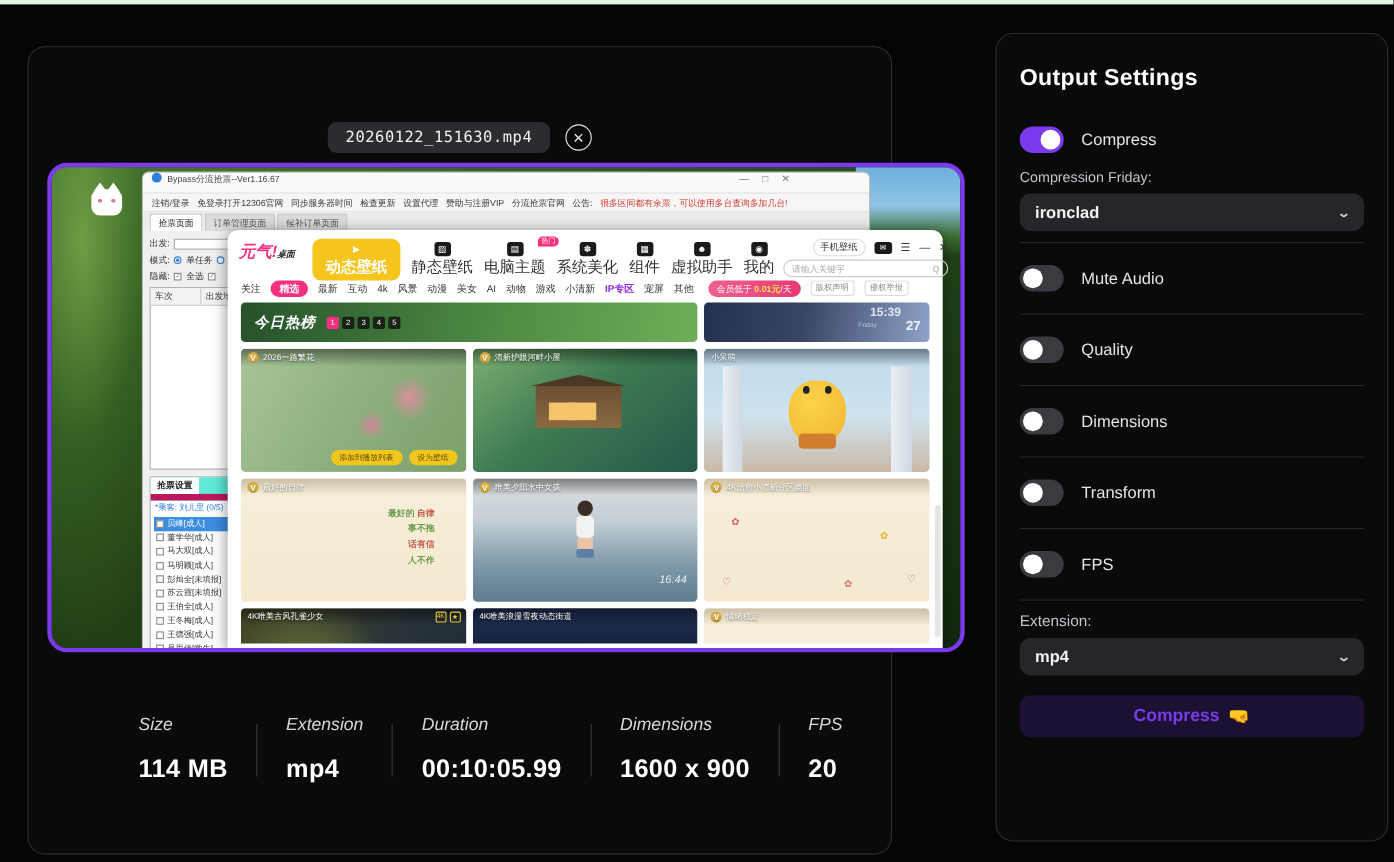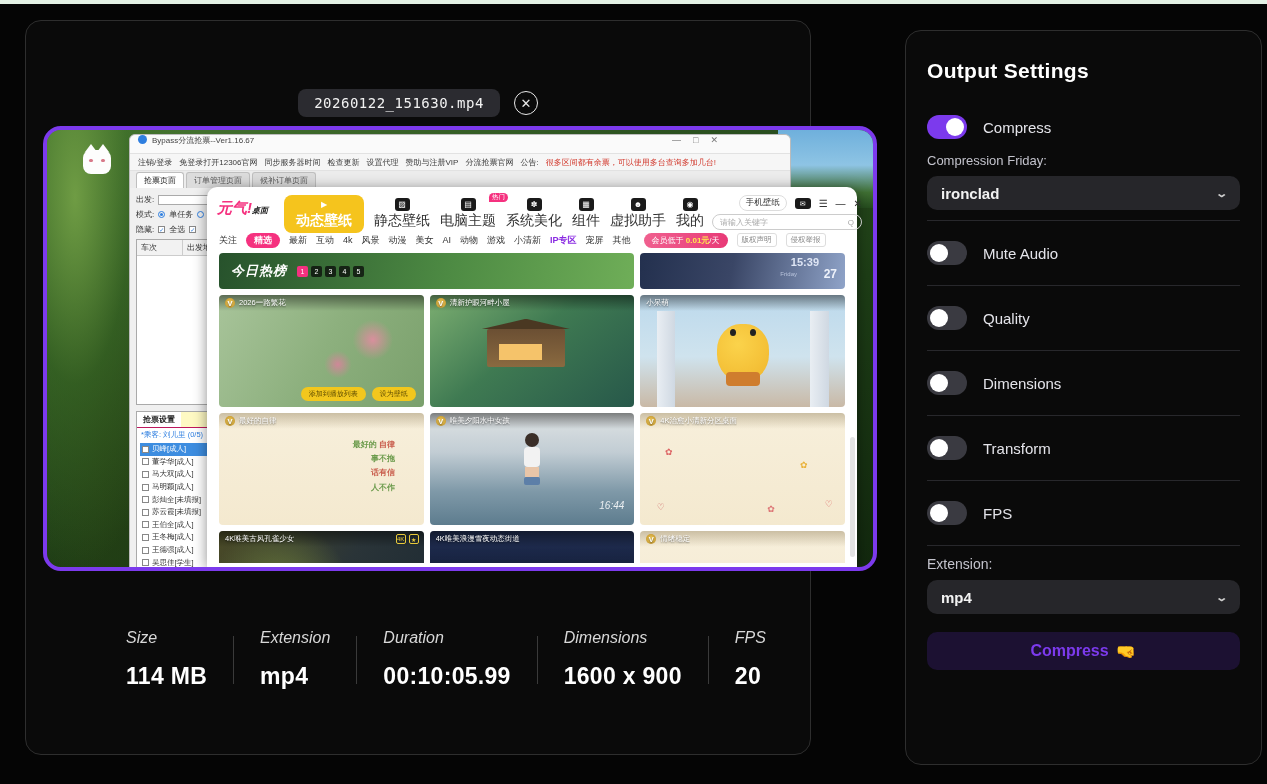--- a/index.html
+++ b/index.html
@@ -2,21 +2,21 @@
 <html><head>
 <meta charset="utf-8">
 <style>
   * { margin:0; padding:0; box-sizing:border-box; }
   html,body { background:#050505; }
   body { width:1267px; height:784px; position:relative; overflow:hidden;
          font-family:"Liberation Sans", sans-serif; }
   .top-strip { position:absolute; top:0; left:0; width:1267px; height:4px; background:#e4f2e6; }
 
   .panel { position:absolute; background:#0a0a0a; border:1px solid #2e2e2e; border-radius:16px; }
-  .file-panel { left:25px; top:20px; width:786px; height:735px; }
+  .file-panel { left:25px; top:42px; width:786px; height:735px; }
   .settings-panel { left:905px; top:30px; width:357px; height:735px; padding:28px 21px; }
 
   
   .chip-row { position:absolute; top:68px; left:0; width:100%; display:flex; justify-content:center; align-items:center; gap:14px; }
   .chip { background:#2b2b30; border-radius:8px; padding:6px 16px; color:#f2f2f2; font-size:14px;
           font-family:"DejaVu Sans Mono", monospace; letter-spacing:0.5px; }
   .chip-close { width:24px; height:24px; border:1.5px solid #e8e8e8; border-radius:50%; color:#e8e8e8;
                 display:flex; align-items:center; justify-content:center; font-size:13px; cursor:pointer; background:transparent; }
 
   
@@ -51,21 +51,21 @@
   .bp-row { display:flex; align-items:center; gap:4px; height:15px; font-size:8px; color:#333; }
   .bp-input { width:60px; height:10px; background:#fff; border:1px solid #aaa; }
   .radio { width:7px; height:7px; border-radius:50%; border:1px solid #2f7fe0; position:relative; display:inline-block; }
   .radio.sel::after { content:""; position:absolute; inset:1px; background:#2f7fe0; border-radius:50%; }
   .cbx { width:7px; height:7px; border:1px solid #888; background:#fff; display:inline-block; font-size:6px; line-height:7px; text-align:center; color:#2f7fe0; }
   .bp-table { width:120px; border:1px solid #aaa; background:#fff; margin-top:2px; }
   .bp-thead { display:flex; background:#f2f2f2; border-bottom:1px solid #ccc; }
   .bp-th { font-size:8px; padding:2px 4px; border-right:1px solid #ccc; color:#333; }
   .bp-list-space { height:148px; }
   .bp-settings { width:124px; margin-top:6px; border:1px solid #aaa; background:#fff; }
-  .bp-stabs { display:flex; background:#fef9c3; border-bottom:1px solid #be185d;gap:25px; }
+  .bp-stabs { display:flex; background:#5eead4; border-bottom:6px solid #be185d;gap:25px; }
   .bp-stab { padding:2px 6px; font-size:8px; color:#555; }
   .bp-stab.active { background:#fff; color:#222; font-weight:bold; }
   .bp-passenger-line { font-size:7.5px; color:#555; padding:2px 4px; }
   .bp-passenger-line b { color:#2f7fe0; font-weight:normal; }
   .bp-plist { padding:1px 3px; }
   .bp-p { display:flex; align-items:center; gap:3px; font-size:7.5px; color:#333; height:12.6px; padding:0 2px; }
   .bp-p.sel { background:#3d8de0; color:#fff; }
   .bp-p .cbx { flex:0 0 auto; }
   .bp-status { font-size:7.5px; color:#444; padding:3px 4px; border-top:1px solid #ddd; }
 

